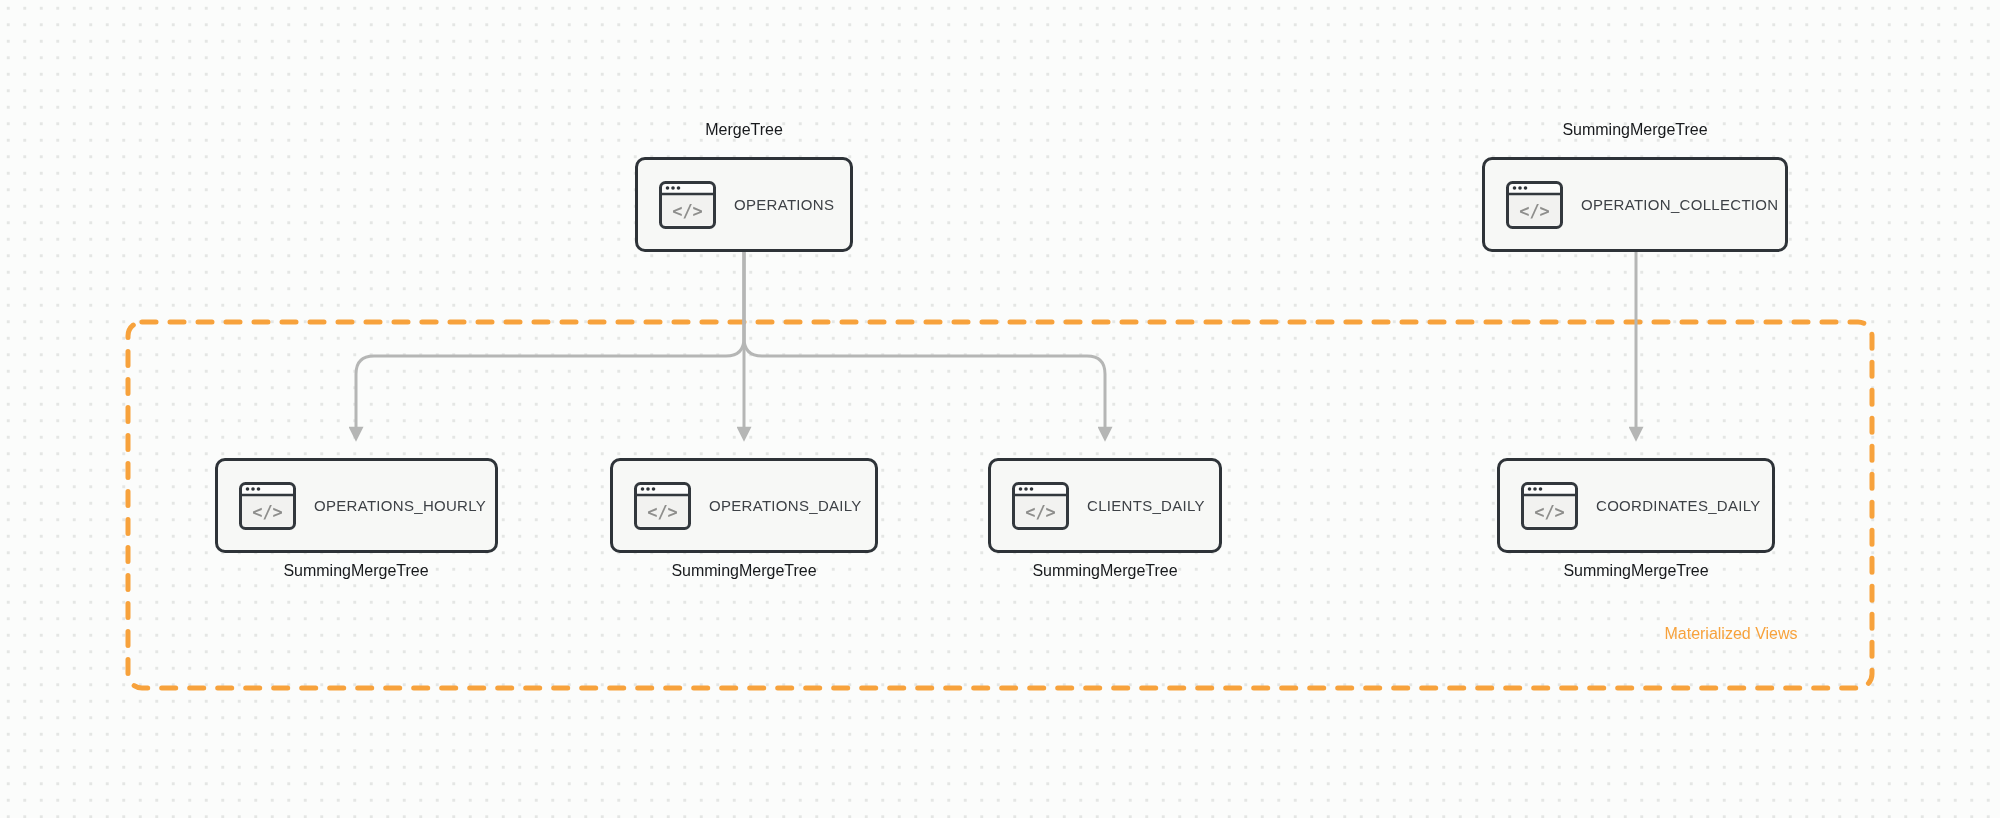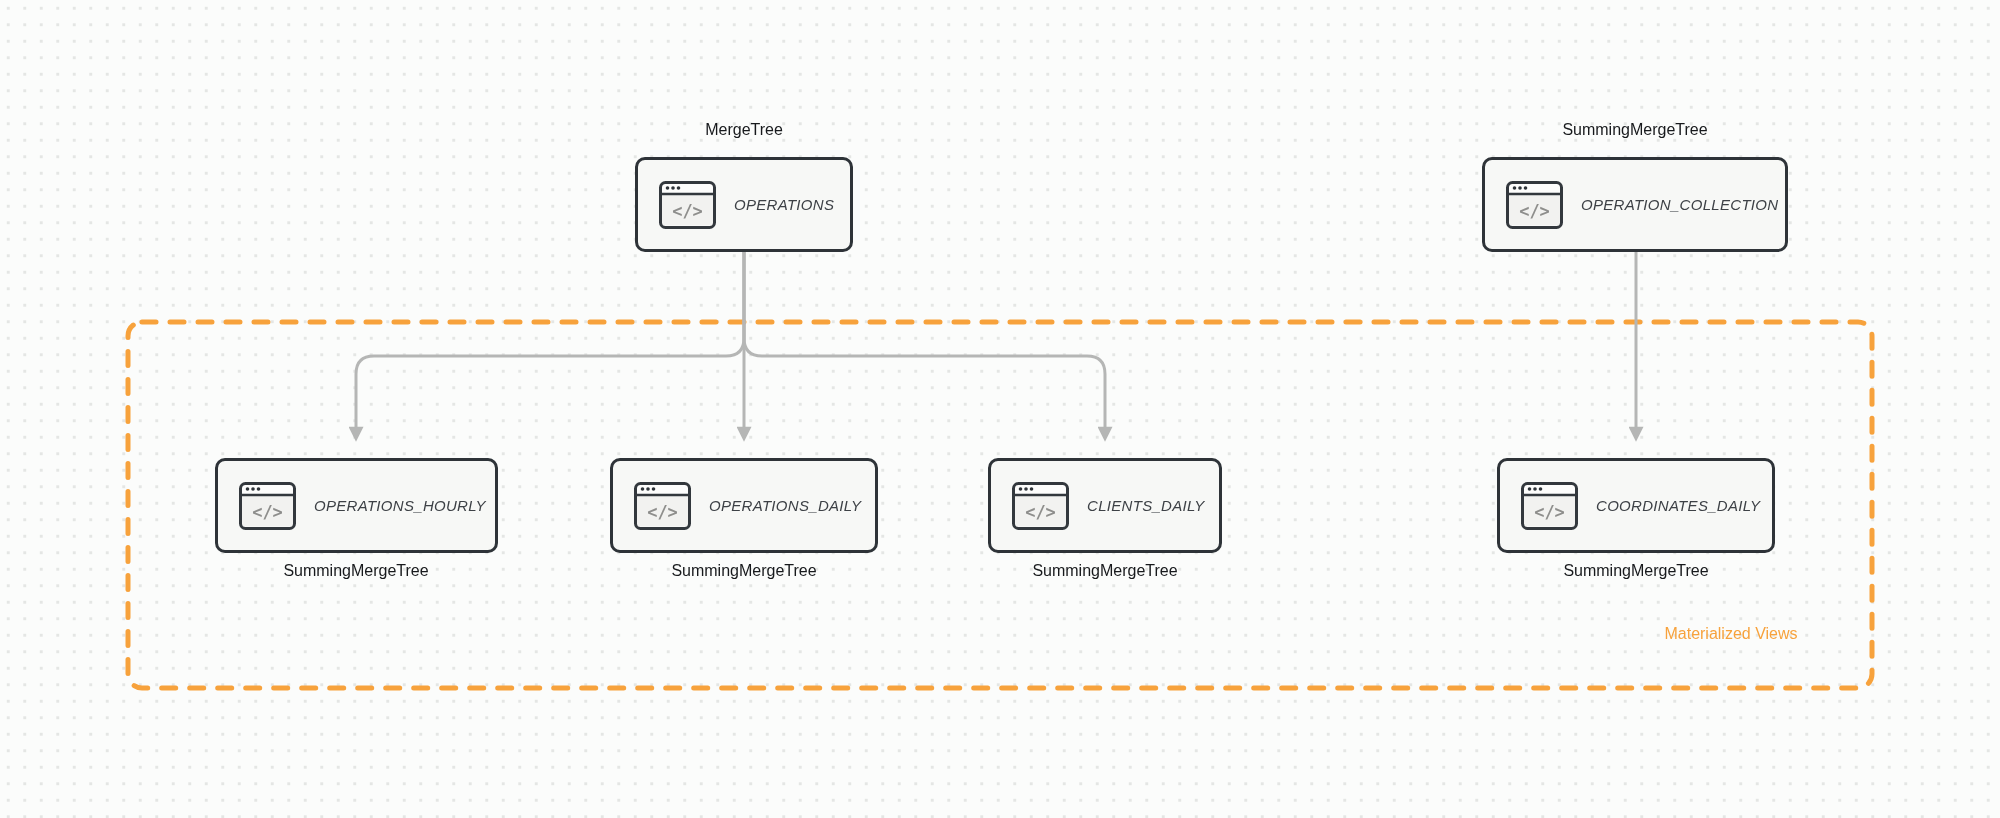--- a/index.html
+++ b/index.html
@@ -17,21 +17,20 @@
   .node-box{
     position:absolute;
     display:flex;align-items:center;
     gap:18px;padding-left:21px;
     box-sizing:border-box;
     background:#f7f8f6;
     border:3px solid #2e3338;
     border-radius:10px;
   }
   .node-title{
-    font-style:italic;
     font-size:15px;
     letter-spacing:0.3px;
     color:#3d4146;
     white-space:nowrap;
     text-align:right;
   }
   .engine-label{
     position:absolute;
     transform:translateX(-50%);
     font-size:16px;

